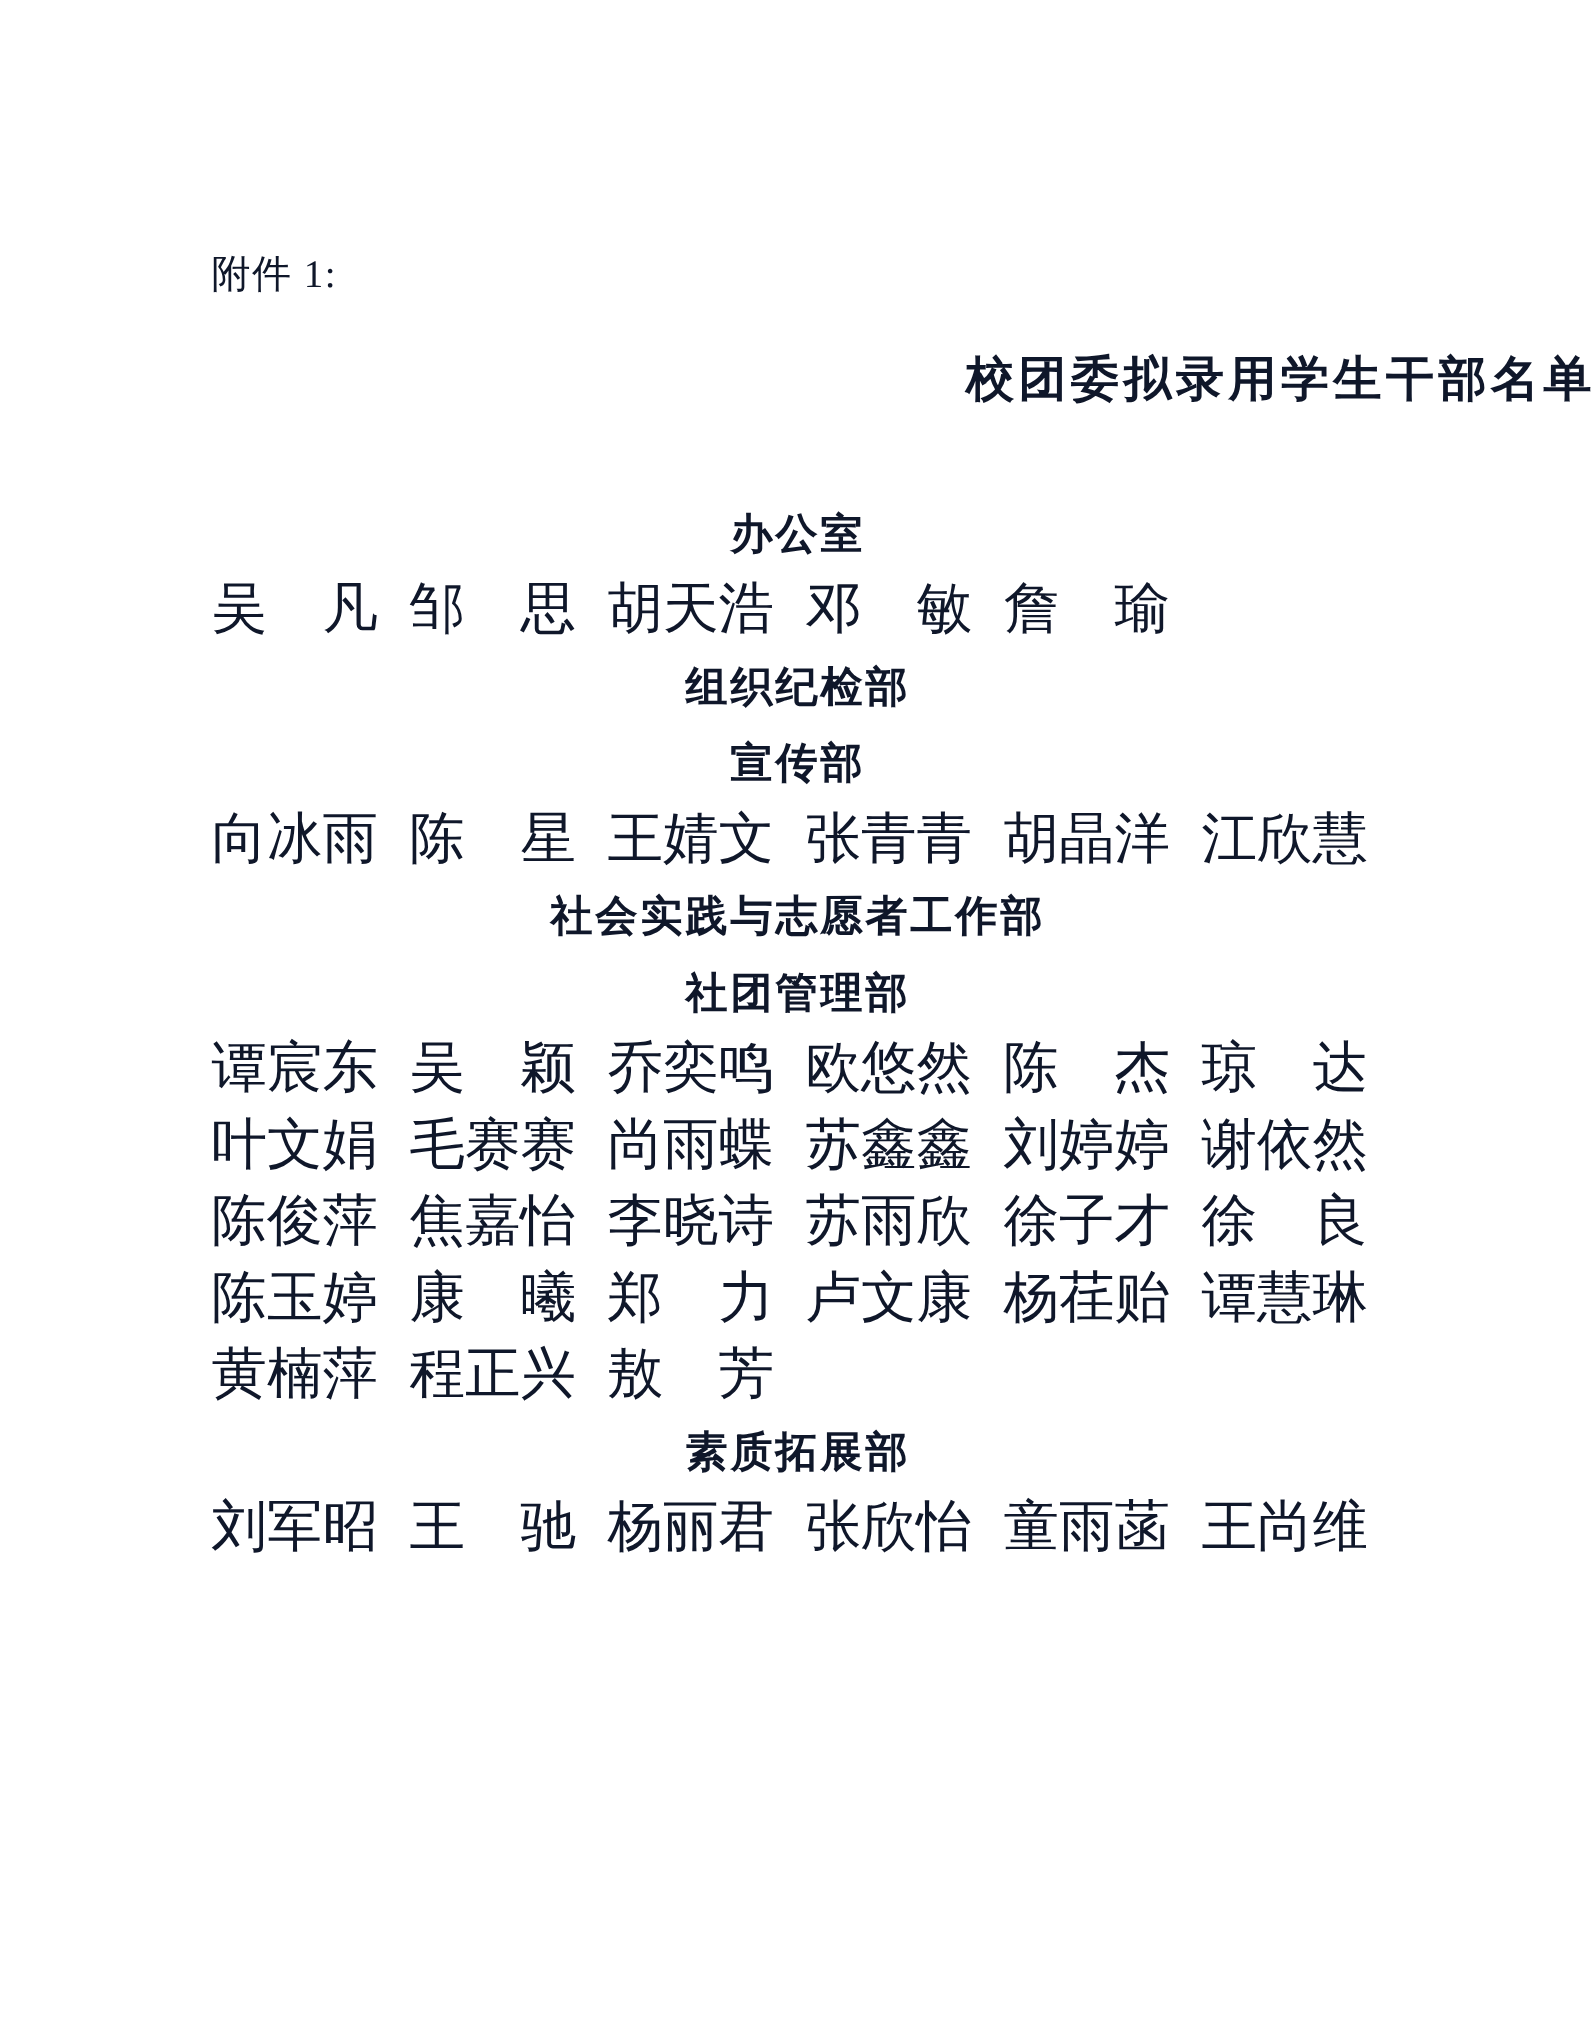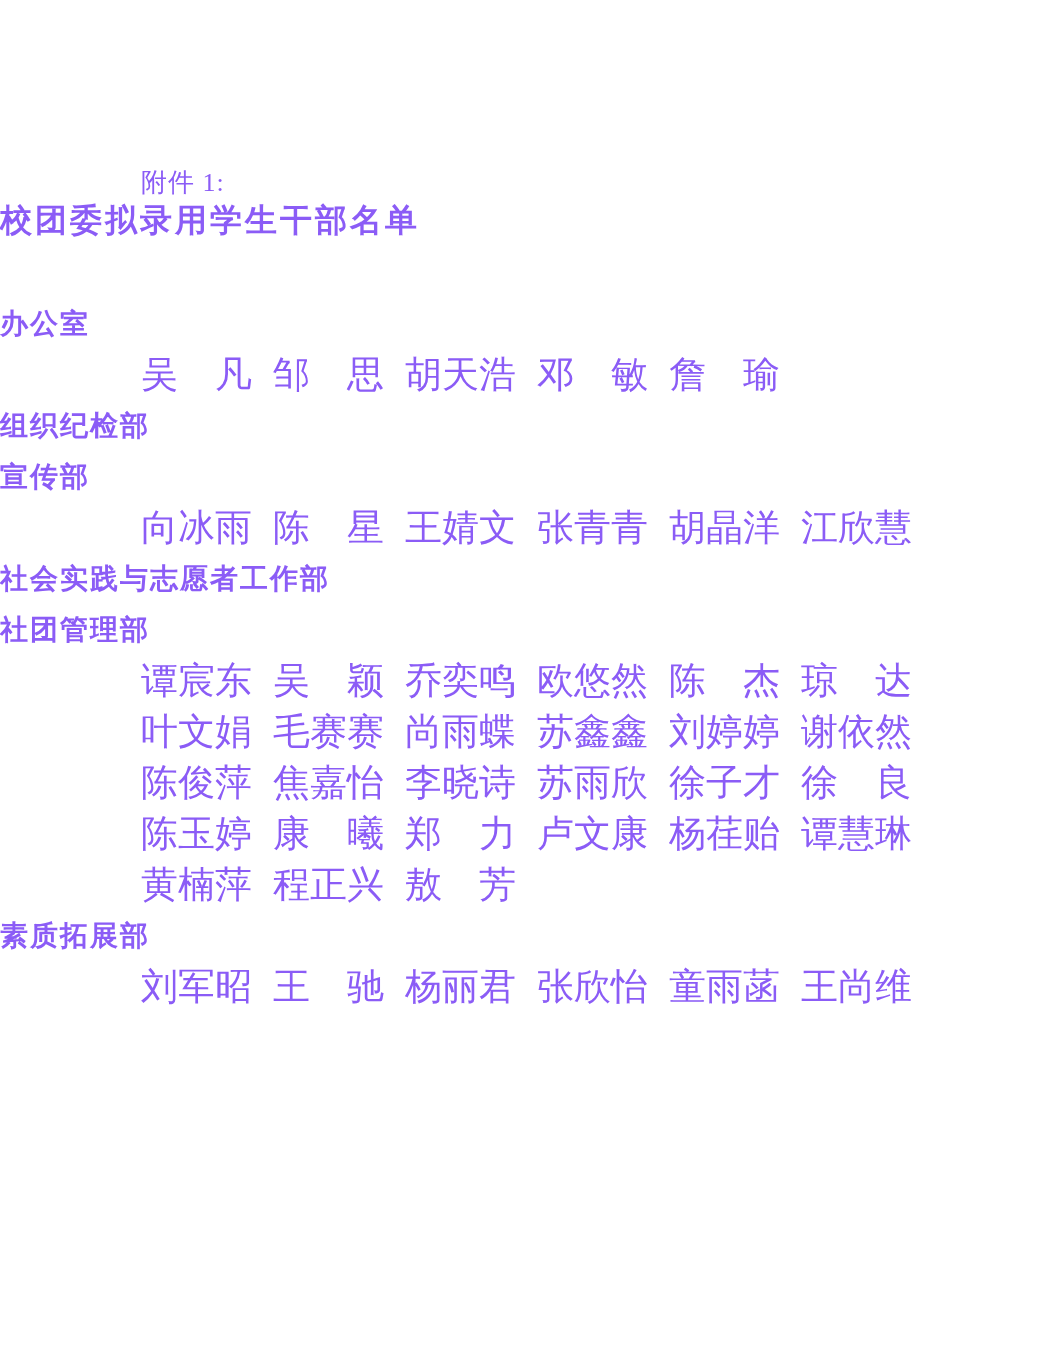--- a/index.html
+++ b/index.html
@@ -2,43 +2,44 @@
 <html lang="zh"><head>
 <meta charset="utf-8">
 <style>
   html, body { margin: 0; padding: 0; background: #ffffff; }
   .page {
     position: relative;
     width: 1064px;
     height: 1360px;
     margin: 0 auto;
     background: #ffffff;
-    color: #8b5cf6;
+    color: #0f172a;
     font-family: "Liberation Serif", "DejaVu Serif", serif;
     overflow: hidden;
   }
   .attachment {
     padding-top: 166px;
     margin-left: 141px;
     font-size: 26px;
     line-height: 34px;
     letter-spacing: 1px;
   }
   .doc-title {
-    margin: 0 0 0 0;
-    text-align: left;
+    margin: 32px 0 0 0;
+    text-align: right;
     font-size: 32px;
     line-height: 40px;
     font-weight: 700;
     letter-spacing: 3px;
     font-family: "Liberation Serif", "DejaVu Serif", serif;
   }
   .dept-list { margin-top: 58px; }
   .dept-name {
     margin: 0;
+    text-align: center;
     font-size: 28px;
     font-weight: 700;
     letter-spacing: 2px;
     line-height: 51px;
     font-family: "Liberation Sans", "DejaVu Sans", sans-serif;
   }
   .name-row {
     display: flex;
     padding-left: 141px;
     font-size: 37px;

